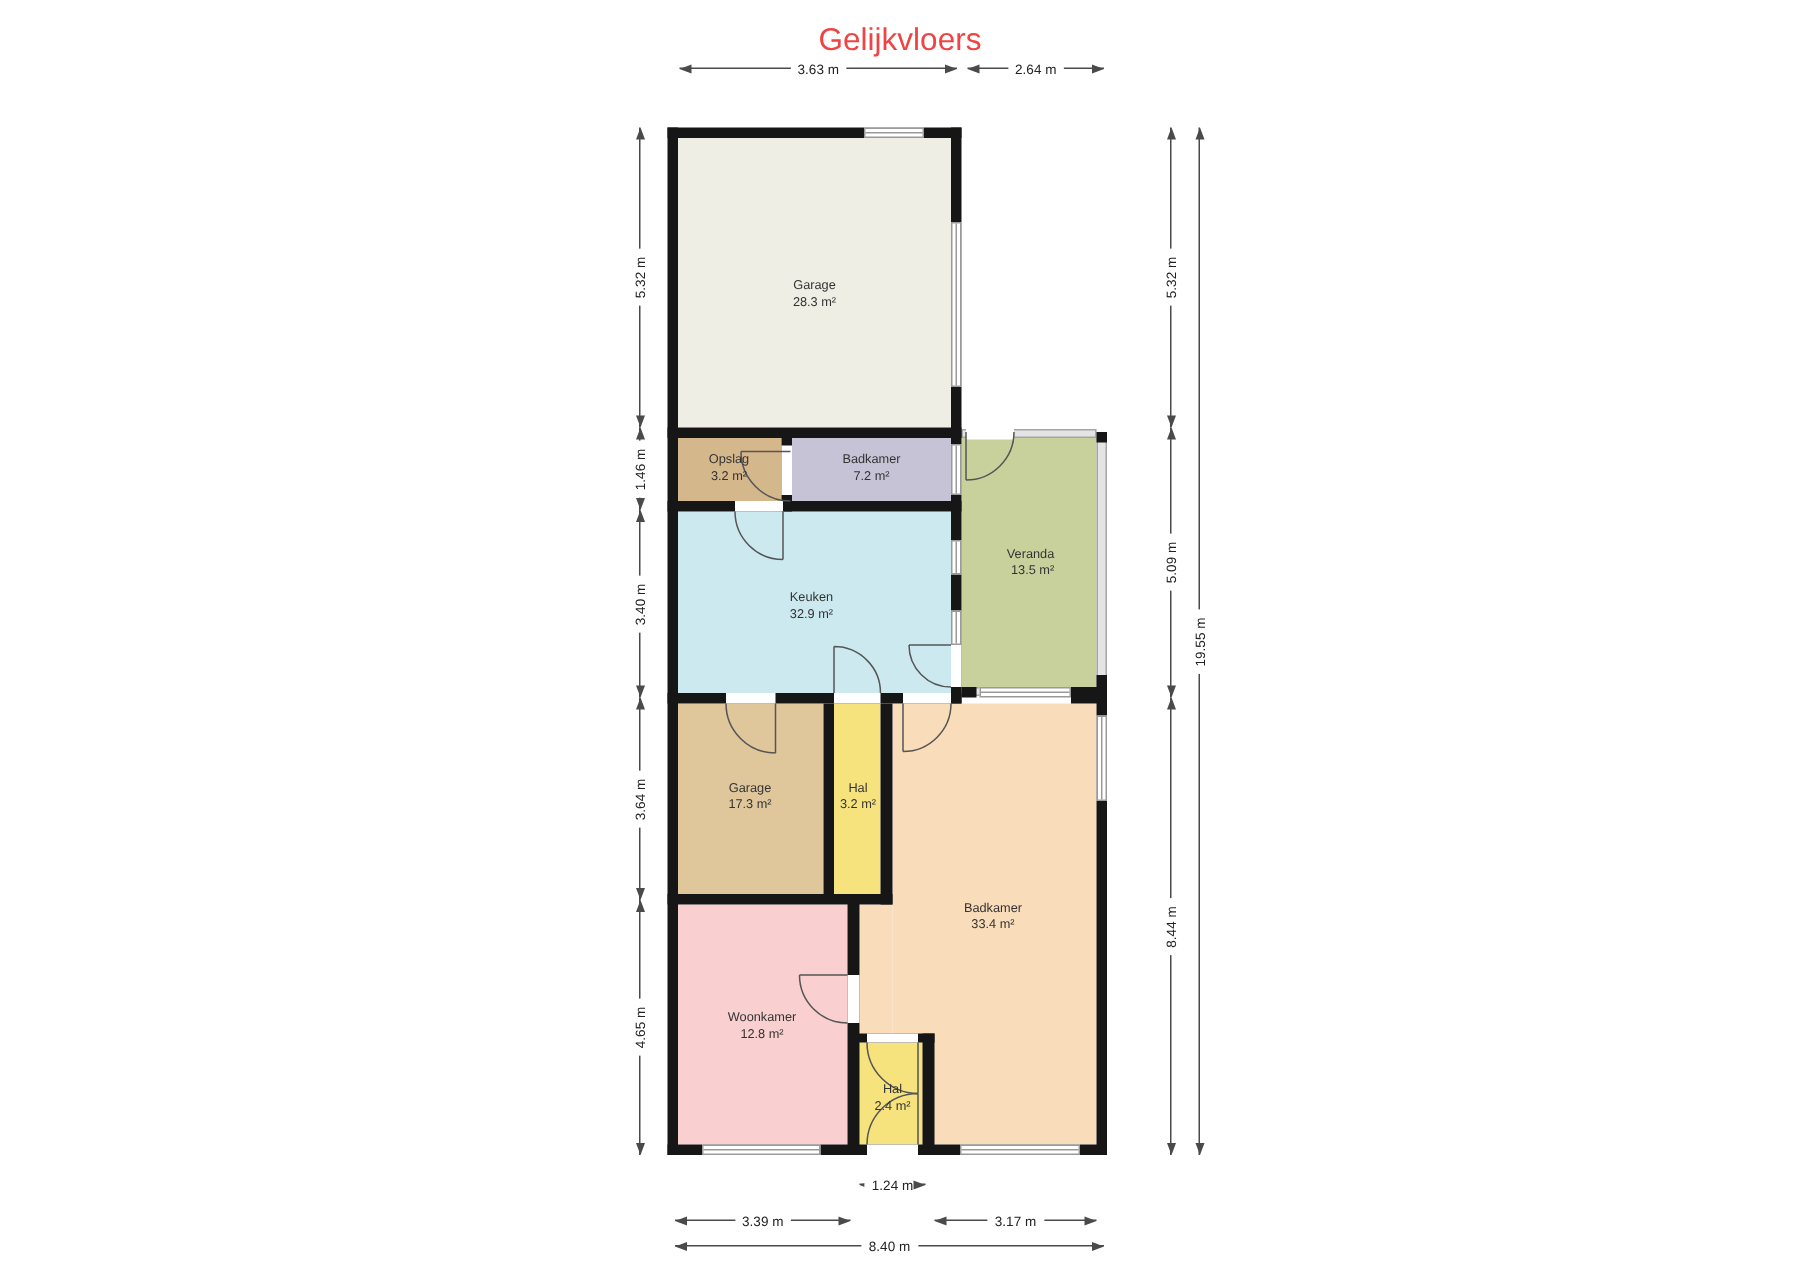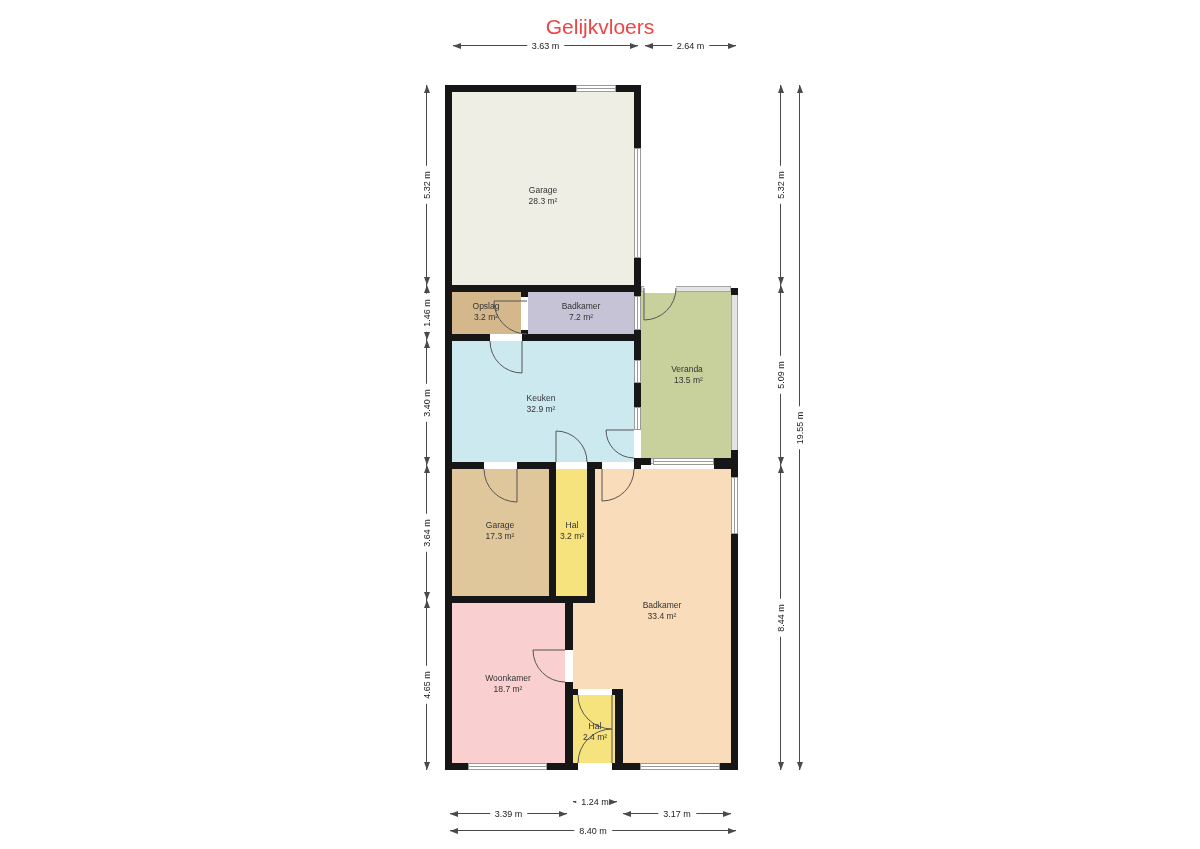--- a/index.html
+++ b/index.html
@@ -139,21 +139,21 @@
   <div class="room-label" style="left:572px;top:531px;">
     <div>Hal</div>
     <div>3.2 m²</div>
   </div>
   <div class="room-label" style="left:662px;top:611px;">
     <div>Badkamer</div>
     <div>33.4 m²</div>
   </div>
   <div class="room-label" style="left:508px;top:684px;">
     <div>Woonkamer</div>
-    <div>18.7 m²</div>
+    <div>12.8 m²</div>
   </div>
   <div class="room-label" style="left:595px;top:732px;">
     <div>Hal</div>
     <div>2.4 m²</div>
   </div>
 
   <div class="dim-h" style="left:453px;top:45px;width:185px;">
     <span>3.63 m</span>
     </div>
   <div class="dim-h" style="left:645px;top:45px;width:91px;">
@@ -185,21 +185,21 @@
   <div class="dim-v" style="left:780px;top:465px;height:305px;">
     <span>8.44 m</span>
     </div>
   <div class="dim-v" style="left:799px;top:85px;height:685px;">
     <span>19.55 m</span>
     </div>
 
   <div class="dim-h" style="left:450px;top:813px;width:117px;">
     <span>3.39 m</span>
     </div>
-  <div class="dim-h" style="left:573px;top:789px;width:44px;margin-top:12px;">
+  <div class="dim-h" style="left:573px;top:789px;width:44px;">
     <span>1.24 m</span>
     </div>
   <div class="dim-h" style="left:623px;top:813px;width:108px;">
     <span>3.17 m</span>
     </div>
   <div class="dim-h" style="left:450px;top:830px;width:286px;">
     <span>8.40 m</span>
     </div>
 
 </div>

